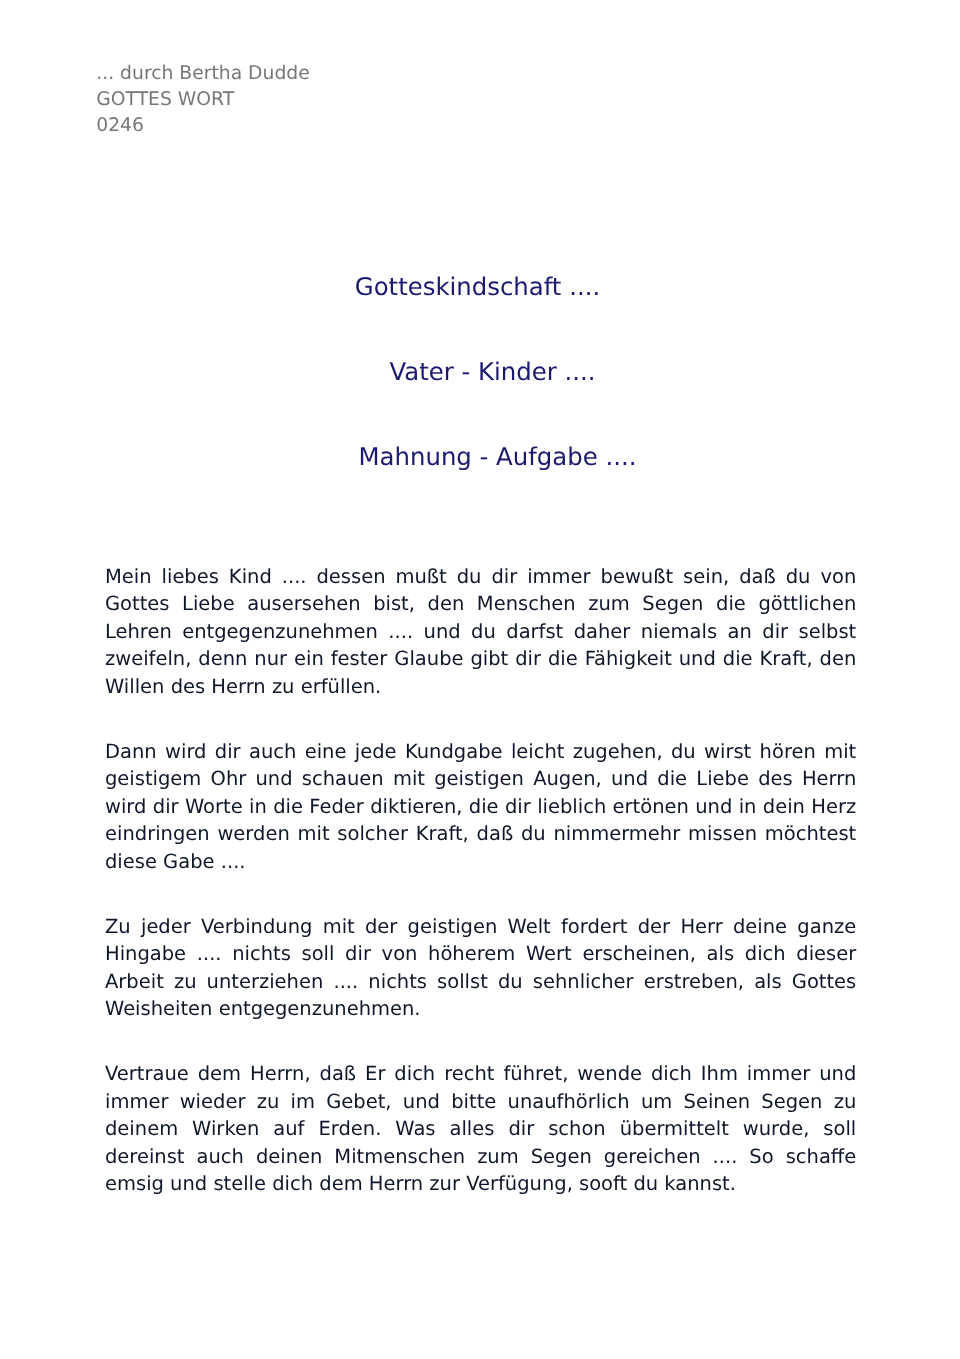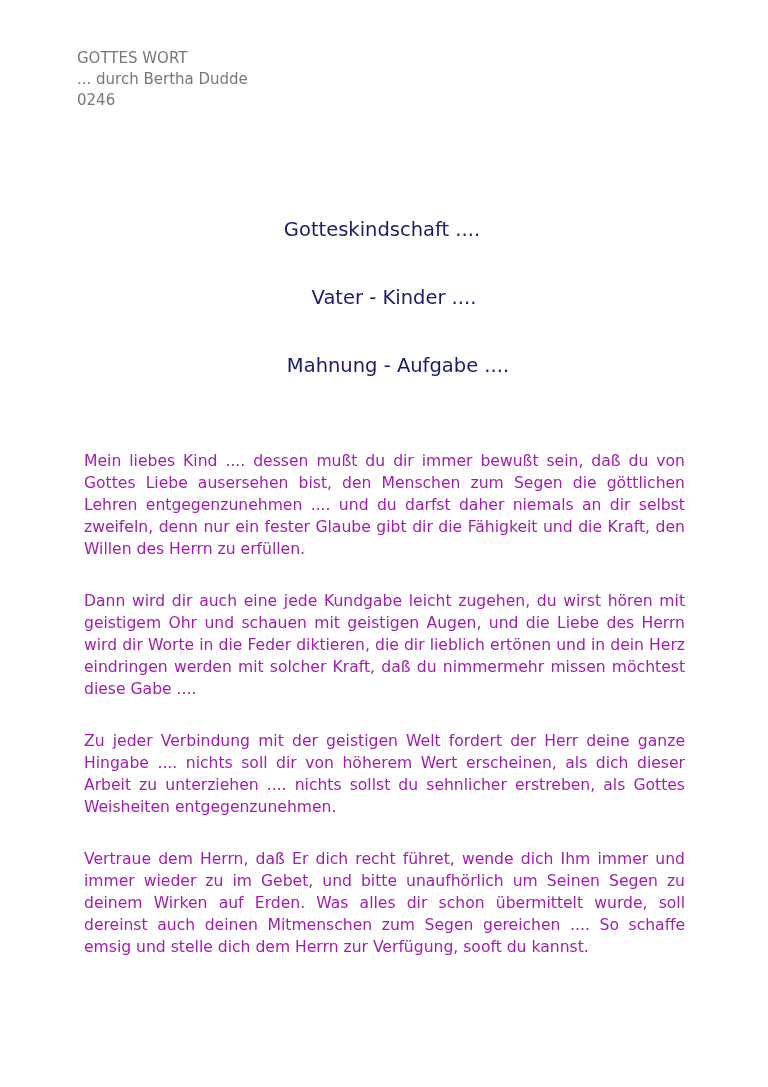--- a/index.html
+++ b/index.html
@@ -38,36 +38,36 @@
       line-height: 32px;
     }
     .titles .t1 { padding-left: 0; margin-left: 0; position: relative; left: -2px; }
     .titles .t2 { position: relative; left: 10px; }
     .titles .t3 { position: relative; left: 0px; padding-left: 28px; }
     .body-text {
       position: absolute;
       left: 84px;
       top: 450px;
       width: 601px;
-      color: #a21caf;
+      color: #0f172a;
       font-size: 15.6px;
       line-height: 22px;
       text-align: justify;
     }
     .body-text p {
       margin: 0 0 30px 0;
       text-align: justify;
     }
   </style>
 </head>
 <body>
 
 <div class="header">
+  <div>... durch Bertha Dudde</div>
   <div>GOTTES WORT</div>
-  <div>... durch Bertha Dudde</div>
   <div class="num">0246</div>
 </div>
 
 <div class="titles">
   <div class="t1">Gotteskindschaft ....</div>
   <div class="t2">Vater - Kinder ....</div>
   <div class="t3">Mahnung - Aufgabe ....</div>
 </div>
 
 <div class="body-text">

